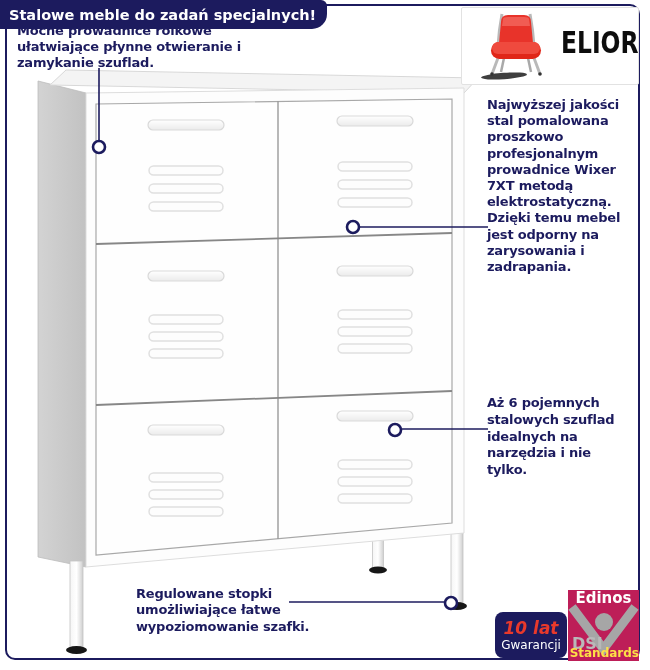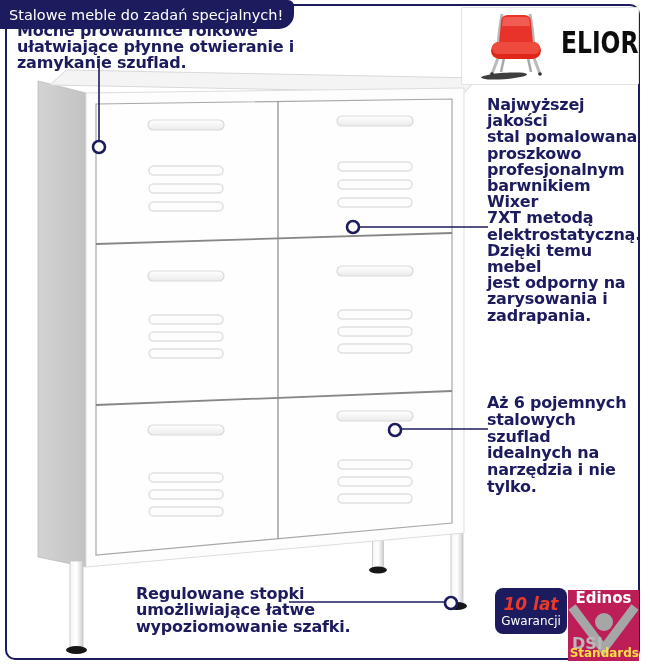--- a/index.html
+++ b/index.html
@@ -4,38 +4,38 @@
 <style>
   html,body{margin:0;padding:0;background:#fff;}
   #canvas{position:relative;width:650px;height:670px;background:#ffffff;overflow:hidden;
           font-family:"DejaVu Sans","Liberation Sans",sans-serif;}
   
   .frame{position:absolute;left:5px;top:4px;width:635px;height:656px;box-sizing:border-box;
          border:2px solid #1c1b5e;border-radius:10px;}
   
   .banner{position:absolute;left:0;top:0;height:29px;background:#1c1b5e;color:#ffffff;
           border-radius:0 6px 15px 0;display:flex;align-items:center;
-          padding:0 11px 0 9px;font-size:14.5px;font-weight:normal;white-space:nowrap;z-index:5;}
+          padding:0 11px 0 9px;font-size:14.5px;font-weight:bold;white-space:nowrap;z-index:5;}
   
-  .callout-text{position:absolute;color:#1c1b5e;font-weight:bold;font-size:16px;
+  .callout-text{position:absolute;color:#1c1b5e;font-weight:bold;font-size:13px;
                 line-height:16.2px;letter-spacing:-0.2px;white-space:pre-line;z-index:4;}
   #txt-rails{left:17px;top:23px;width:310px;line-height:16px;}
   #txt-paint{left:487px;top:97px;width:152px;}
   #txt-drawers{left:487px;top:395px;width:152px;line-height:16.8px;}
   #txt-feet{left:136px;top:586px;width:250px;line-height:16.4px;}
   
   svg.scene{position:absolute;left:0;top:0;z-index:2;}
   
   .logo-box{position:absolute;left:461px;top:7px;width:178px;height:78px;box-sizing:border-box;
             background:#fff;border:1.5px solid #e2e2e2;border-radius:2px;z-index:6;}
   .logo-chair{position:absolute;left:16px;top:2px;}
   .logo-word{position:absolute;left:99px;top:17px;font-size:30px;font-weight:bold;color:#0d0d0d;
              transform:scaleX(0.78);transform-origin:left top;letter-spacing:0;}
   
-  .warranty-badge{position:absolute;left:495px;top:588px;width:72px;height:46px;background:#1c1b5e;
+  .warranty-badge{position:absolute;left:495px;top:612px;width:72px;height:46px;background:#1c1b5e;
                   border-radius:8px;display:flex;flex-direction:column;align-items:center;
                   justify-content:center;z-index:6;}
   .warranty-value{color:#e8392b;font-size:17px;font-weight:bold;font-style:italic;line-height:19px;}
   .warranty-label{color:#ffffff;font-size:12px;font-weight:normal;line-height:14px;}
   
   .standards-badge{position:absolute;left:568px;top:590px;width:71px;height:71px;background:#bd1e58;
                    z-index:6;overflow:hidden;}
   .standards-brand{position:absolute;left:0;top:0;width:100%;text-align:center;color:#fff;
                    font-size:15px;font-weight:bold;line-height:17px;}
   .standards-left{position:absolute;left:4px;top:44px;color:#b9b9b9;font-size:16px;font-weight:bold;}
@@ -130,21 +130,21 @@
     <span>Stalowe meble do zadań specjalnych!</span>
   </div>
 
   <div class="callout-text" id="txt-rails">Mocne prowadnice rolkowe
 ułatwiające płynne otwieranie i
 zamykanie szuflad.</div>
   <div class="callout-text" id="txt-paint">Najwyższej jakości
 stal pomalowana
 proszkowo
 profesjonalnym
-barwnikiem Wixer
+prowadnice Wixer
 7XT metodą
 elektrostatyczną.
 Dzięki temu mebel
 jest odporny na
 zarysowania i
 zadrapania.</div>
   <div class="callout-text" id="txt-drawers">Aż 6 pojemnych
 stalowych szuflad
 idealnych na
 narzędzia i nie

